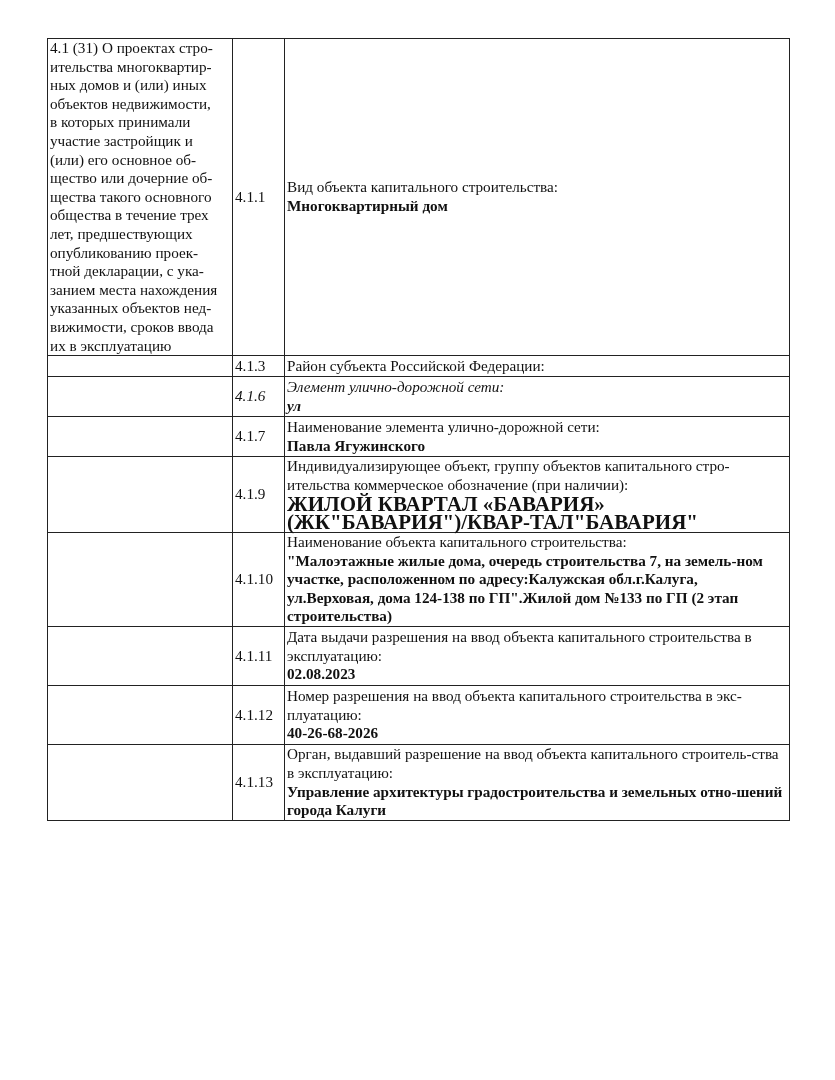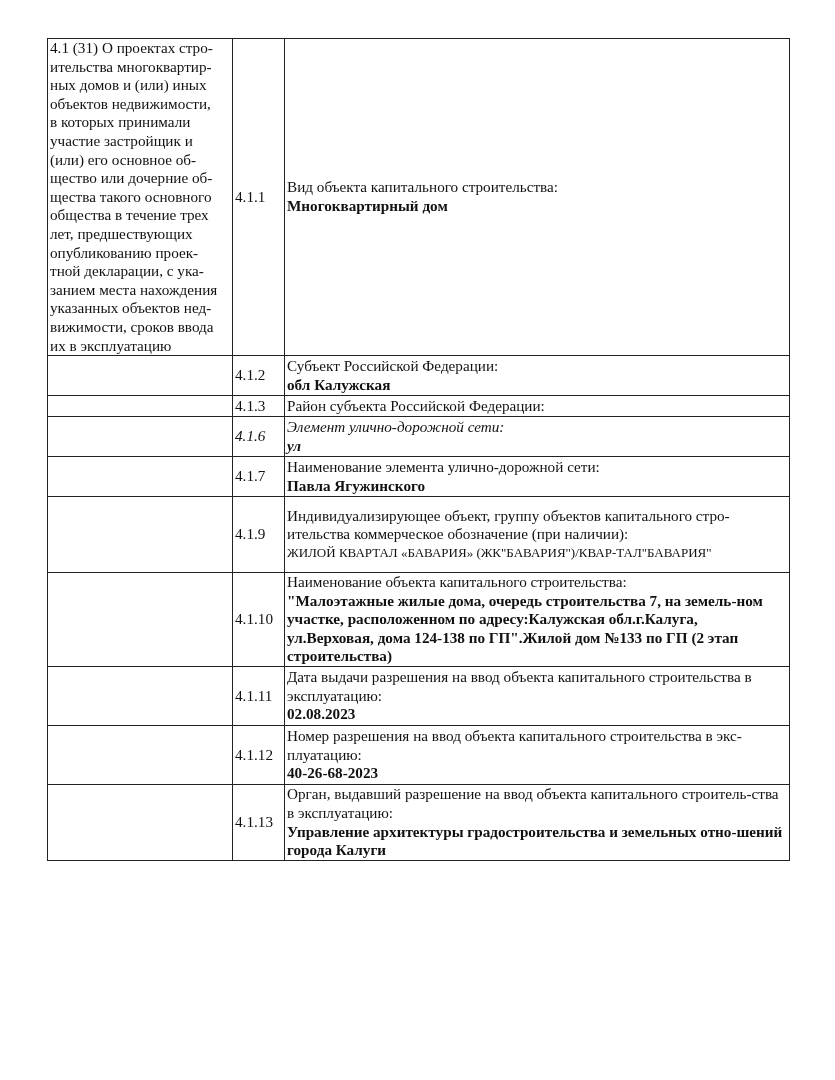--- a/index.html
+++ b/index.html
@@ -24,21 +24,21 @@
     word-wrap: break-word;
   }
   col.c1 { width: 185px; }
   col.c2 { width: 52px; }
   col.c3 { width: 505px; }
   td.section { vertical-align: top; padding-top: 1px; }
   td.code { white-space: nowrap; }
   .label { display: block; }
   .value { display: block; font-weight: bold; }
   .inline-bold { font-weight: bold; }
-  .big-bold { font-weight: normal; font-size: 13px; }
+  .big-bold { font-weight: bold; font-size: 21px; }
 </style>
 </head>
 <body>
 
 <table class="decl">
   <colgroup>
       <col class="c1">
       <col class="c2">
       <col class="c3">
     </colgroup>
@@ -63,28 +63,20 @@
         <span class="label">вижимости, сроков ввода</span>
         <span class="label">их в эксплуатацию</span>
       </td>
       <td class="code">4.1.1</td>
       <td>
         <span class="label">Вид объекта капитального строительства:</span>
         <span class="value">Многоквартирный дом</span>
       </td>
     </tr>
 
-    <tr style="height:40px;">
-      <td></td>
-      <td class="code">4.1.2</td>
-      <td>
-        <span class="label">Субъект Российской Федерации:</span>
-        <span class="value">обл Калужская</span>
-      </td>
-    </tr>
 
     <tr style="height:21px;margin-top:18px;">
       <td></td>
       <td class="code">4.1.3</td>
       <td>
         <span class="label">Район субъекта Российской Федерации:</span>
       </td>
     </tr>
 
 
@@ -133,21 +125,21 @@
         <span class="label">Дата выдачи разрешения на ввод объекта капитального строительства в эксплуатацию:</span>
         <span class="value">02.08.2023</span>
       </td>
     </tr>
 
     <tr style="height:59px;">
       <td></td>
       <td class="code">4.1.12</td>
       <td>
         <span class="label">Номер разрешения на ввод объекта капитального строительства в экс-плуатацию:</span>
-        <span class="value">40-26-68-2023</span>
+        <span class="value">40-26-68-2026</span>
       </td>
     </tr>
 
     <tr style="height:76px;">
       <td></td>
       <td class="code">4.1.13</td>
       <td>
         <span class="label">Орган, выдавший разрешение на ввод объекта капитального строитель-ства в эксплуатацию:</span>
         <span class="value">Управление архитектуры градостроительства и земельных отно-шений города Калуги</span>
       </td>

